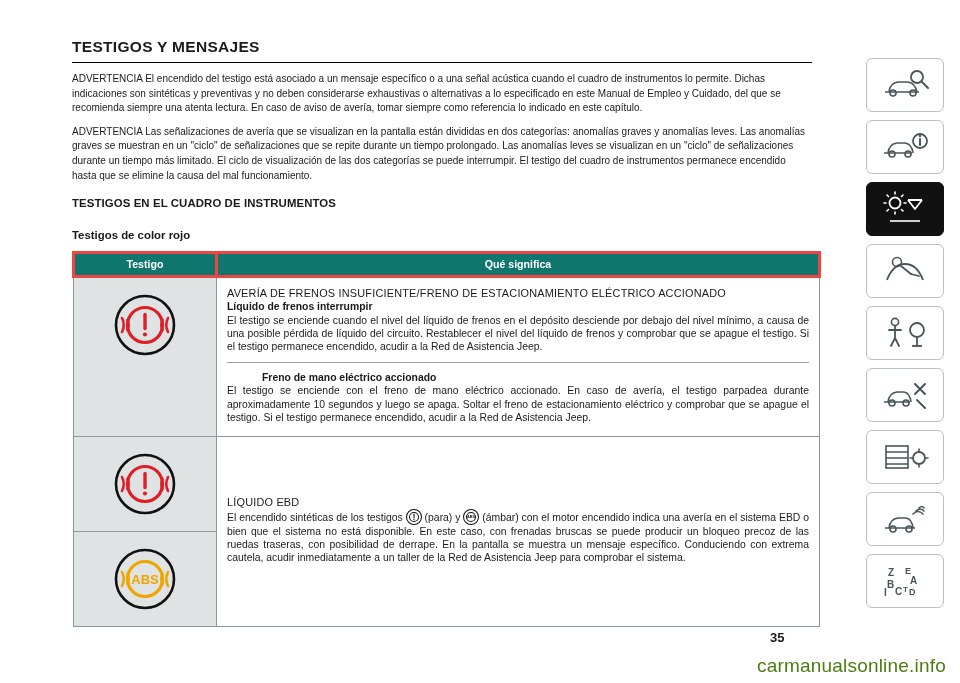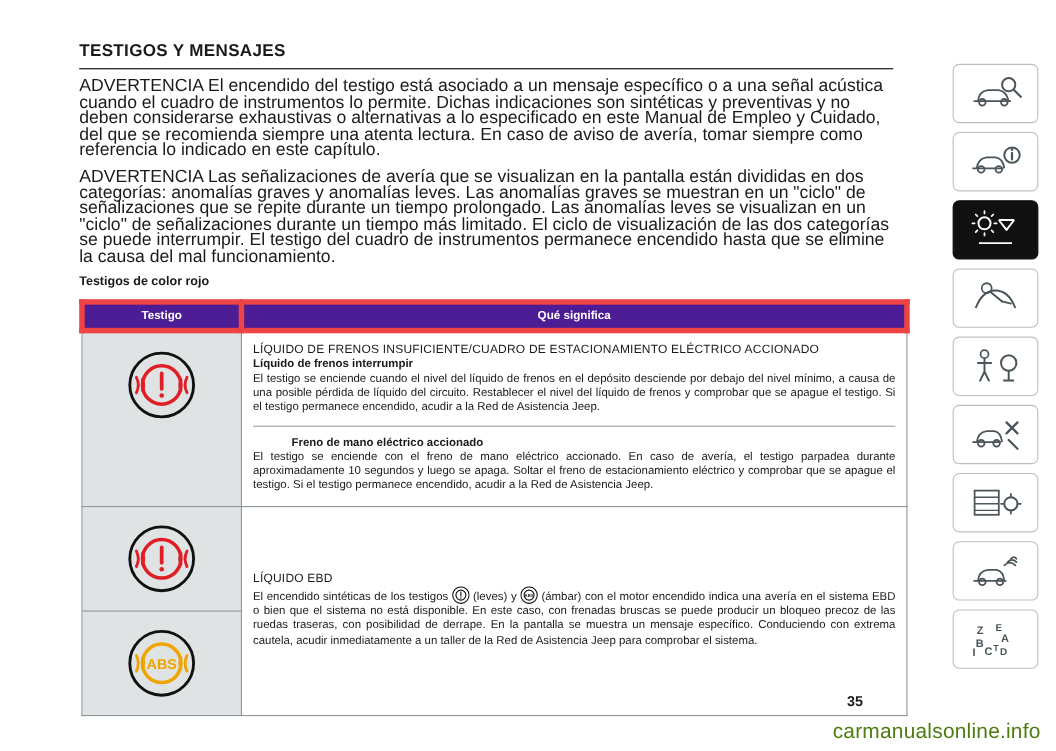--- a/index.html
+++ b/index.html
@@ -34,54 +34,54 @@
   h1.title {
     font-size: 15.5px;
     font-weight: bold;
     letter-spacing: 0.3px;
     margin: 0 0 4px 0;
     padding: 0 0 6px 0;
     border-bottom: 1.6px solid #000;
   }
 
   p.para {
-    font-size: 16px;
+    font-size: 10px;
     line-height: 14.6px;
     margin: 9px 0 0 0;
     text-align: left;
   }
 
   h2.subhead {
     font-size: 11.4px;
     font-weight: bold;
     margin: 14px 0 0 0;
     letter-spacing: 0.1px;
   }
 
   h3.subsub {
     font-size: 11.4px;
     font-weight: bold;
-    margin: 8px 0 0 0;
+    margin: 20px 0 0 0;
   }
 
   
   table.tt {
     border-collapse: collapse;
     width: 740px;
     margin-top: 10px;
     table-layout: fixed;
   }
   table.tt th {
-    background: #4c1d95;
+    background: #0f766e;
     color: #ffffff;
     font-size: 10.6px;
     font-weight: bold;
     padding: 4px 0 5px 0;
     text-align: center;
-    border: 5px solid #ef4444;
+    border: 3px solid #ef4444;
   }
   table.tt th.c1 { width: 140px; }
   table.tt th.c2 { width: 600px; }
 
   table.tt td {
     border: 1px solid #8d969a;
     vertical-align: top;
   }
   td.icon-cell {
     background: #dfe3e4;
@@ -170,20 +170,21 @@
 <body>
 
 <div class="page">
   <div class="content">
 
     <h1 class="title">TESTIGOS Y MENSAJES</h1>
 
     <p class="para">ADVERTENCIA El encendido del testigo está asociado a un mensaje específico o a una señal acústica cuando el cuadro de instrumentos lo permite. Dichas indicaciones son sintéticas y preventivas y no deben considerarse exhaustivas o alternativas a lo especificado en este Manual de Empleo y Cuidado, del que se recomienda siempre una atenta lectura. En caso de aviso de avería, tomar siempre como referencia lo indicado en este capítulo.</p>
     <p class="para">ADVERTENCIA Las señalizaciones de avería que se visualizan en la pantalla están divididas en dos categorías: anomalías graves y anomalías leves. Las anomalías graves se muestran en un "ciclo" de señalizaciones que se repite durante un tiempo prolongado. Las anomalías leves se visualizan en un "ciclo" de señalizaciones durante un tiempo más limitado. El ciclo de visualización de las dos categorías se puede interrumpir. El testigo del cuadro de instrumentos permanece encendido hasta que se elimine la causa del mal funcionamiento.</p>
 
+    <h2 class="subhead">TESTIGOS EN EL CUADRO DE INSTRUMENTOS</h2>
     <h3 class="subsub">Testigos de color rojo</h3>
 
     <table class="tt">
       <thead>
         <tr>
           <th class="c1">Testigo</th>
           <th class="c2">Qué significa</th>
         </tr>
       </thead>
       <tbody>
@@ -197,21 +198,21 @@
                 <path d="M31 20.5 v14" stroke="#e01e26" stroke-width="3.4" stroke-linecap="round"></path>
                 <circle cx="31" cy="40.5" r="2.1" fill="#e01e26"></circle>
                 <path d="M8 24 q3.5 7 0 14" fill="none" stroke="#e01e26" stroke-width="2.6" stroke-linecap="round"></path>
                 <path d="M13.5 26 q2.3 5 0 10" fill="none" stroke="#e01e26" stroke-width="2.6" stroke-linecap="round"></path>
                 <path d="M54 24 q-3.5 7 0 14" fill="none" stroke="#e01e26" stroke-width="2.6" stroke-linecap="round"></path>
                 <path d="M48.5 26 q-2.3 5 0 10" fill="none" stroke="#e01e26" stroke-width="2.6" stroke-linecap="round"></path>
               </svg>
             </span>
           </td>
           <td class="txt-cell">
-            <p class="hd">LÍQUIDO DE FRENOS INSUFICIENTE/CUADRO DE ESTACIONAMIENTO ELÉCTRICO ACCIONADO</p>
+            <p class="hd">AVERÍA DE FRENOS INSUFICIENTE/FRENO DE ESTACIONAMIENTO ELÉCTRICO ACCIONADO</p>
             <p class="bold">Líquido de frenos interrumpir</p>
             <p>El testigo se enciende cuando el nivel del líquido de frenos en el depósito desciende por debajo del nivel mínimo, a causa de una posible pérdida de líquido del circuito. Restablecer el nivel del líquido de frenos y comprobar que se apague el testigo. Si el testigo permanece encendido, acudir a la Red de Asistencia Jeep.</p>
             <div class="rule"></div>
             <p class="bold sp">Freno de mano eléctrico accionado</p>
             <p>El testigo se enciende con el freno de mano eléctrico accionado. En caso de avería, el testigo parpadea durante aproximadamente 10 segundos y luego se apaga. Soltar el freno de estacionamiento eléctrico y comprobar que se apague el testigo. Si el testigo permanece encendido, acudir a la Red de Asistencia Jeep.</p>
           </td>
         </tr>
 
         <tr>
           <td class="icon-cell" style="padding:0;">
@@ -240,21 +241,21 @@
             </div>
           </td>
           <td class="txt-cell" style="vertical-align:middle;">
             <p class="hd">LÍQUIDO EBD</p>
             <p>
               <span>El encendido sintéticas de los testigos </span><span class="inline-ic"><svg width="16" height="16" viewBox="0 0 62 62">
                     <circle cx="31" cy="31" r="29" fill="none" stroke="#111" stroke-width="4"></circle>
                     <circle cx="31" cy="31" r="17.5" fill="none" stroke="#111" stroke-width="4"></circle>
                     <path d="M31 20.5 v14" stroke="#111" stroke-width="4" stroke-linecap="round"></path>
                     <circle cx="31" cy="41" r="2.6" fill="#111"></circle>
-                  </svg></span> <span>(leves) y </span><span class="inline-ic"><svg width="16" height="16" viewBox="0 0 62 62">
+                  </svg></span> <span>(para) y </span><span class="inline-ic"><svg width="16" height="16" viewBox="0 0 62 62">
                     <circle cx="31" cy="31" r="29" fill="none" stroke="#111" stroke-width="4"></circle>
                     <circle cx="31" cy="31" r="17.5" fill="none" stroke="#111" stroke-width="4"></circle>
                     <text x="31" y="36" text-anchor="middle" font-family="Liberation Sans, sans-serif" font-size="15" font-weight="bold" fill="#111">ABS</text>
                   </svg></span> <span>(ámbar) con el motor encendido indica una avería en el sistema EBD o bien que el sistema no está disponible. En este caso, con frenadas bruscas se puede producir un bloqueo precoz de las ruedas traseras, con posibilidad de derrape. En la pantalla se muestra un mensaje específico. Conduciendo con extrema cautela, acudir inmediatamente a un taller de la Red de Asistencia Jeep para comprobar el sistema.</span>
             </p>
           </td>
         </tr>
       </tbody>
     </table>
   </div>

